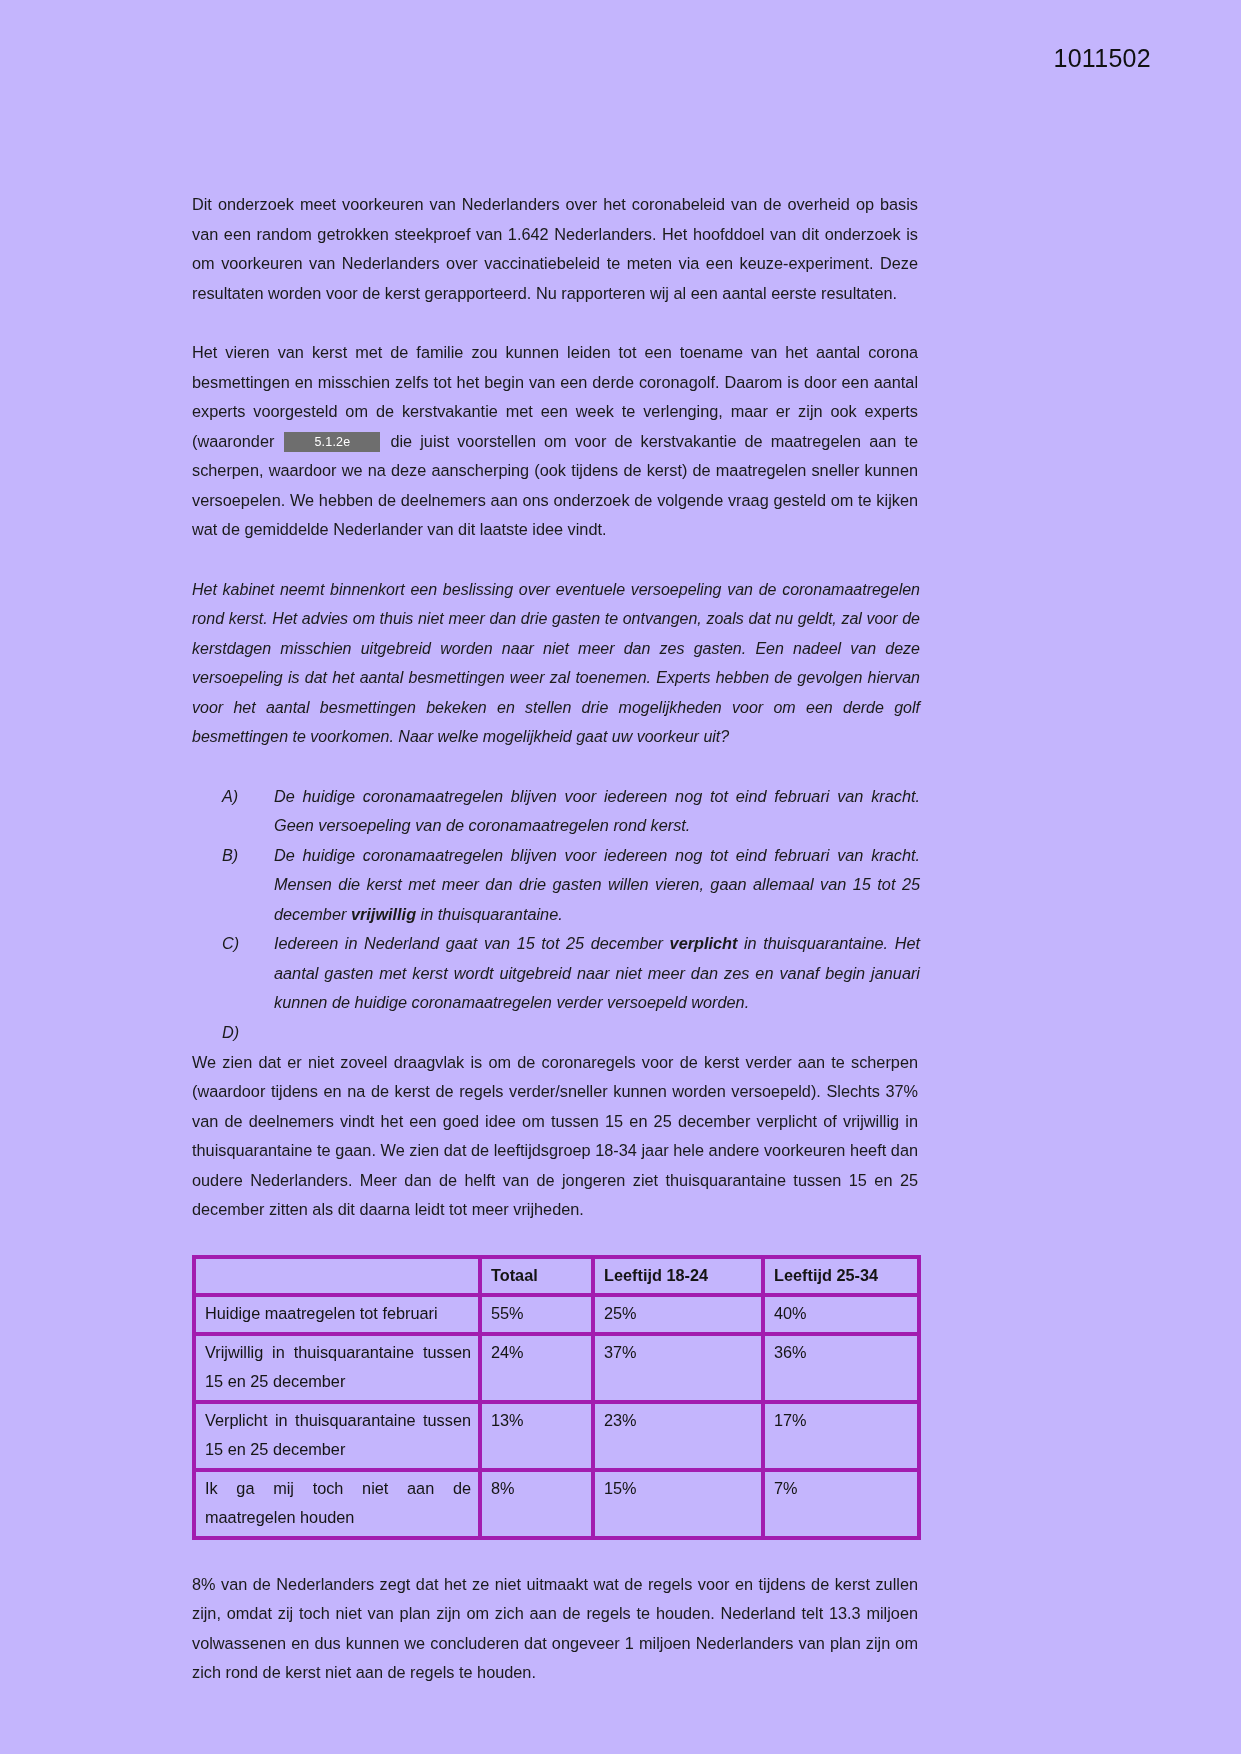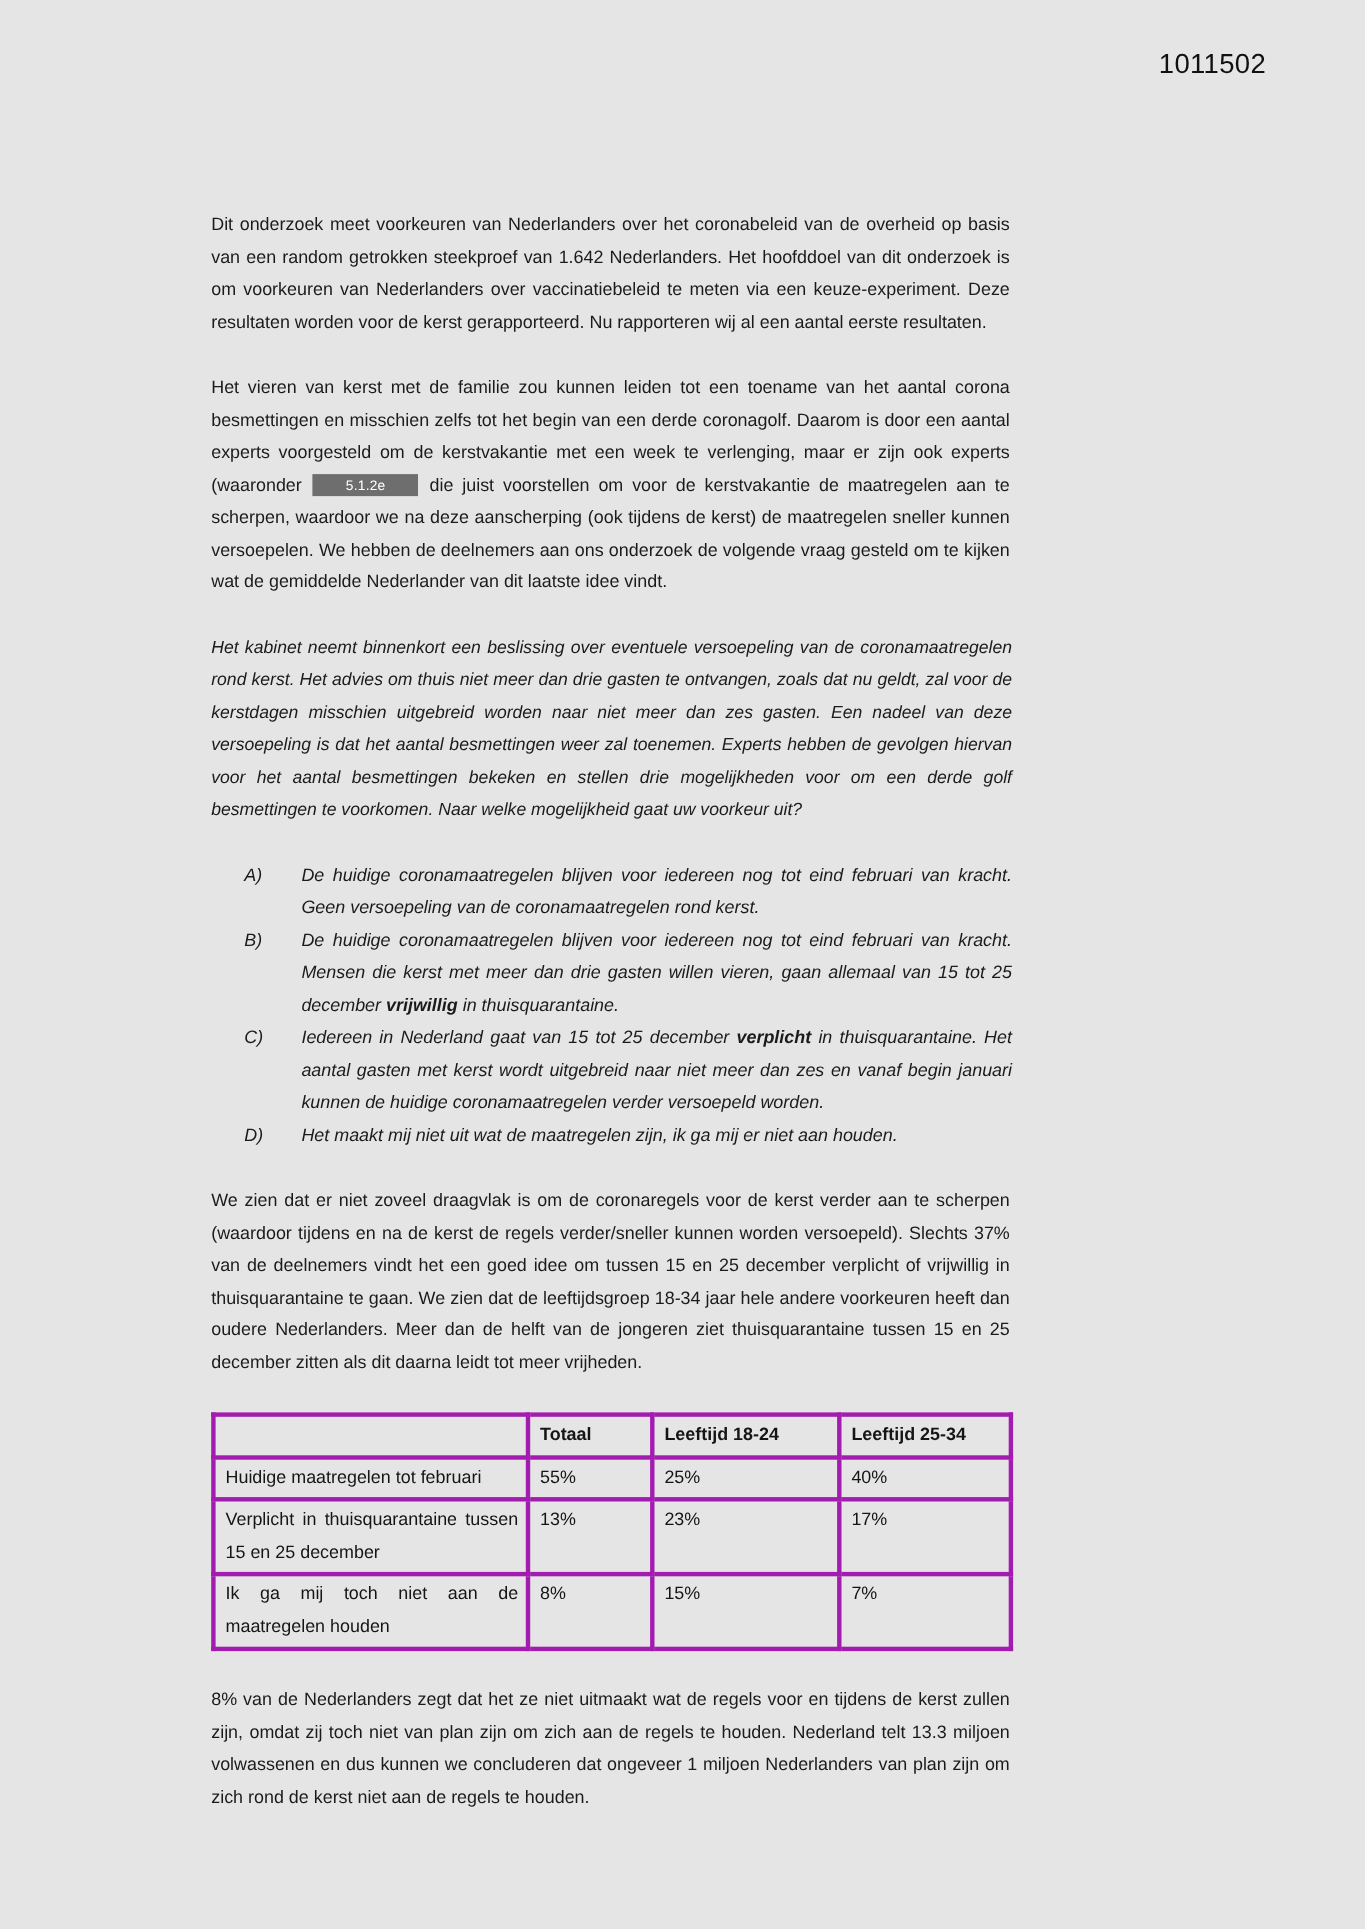--- a/index.html
+++ b/index.html
@@ -8,21 +8,21 @@
     background: #ffffff;
   }
   body {
     font-family: "Liberation Sans", sans-serif;
     color: #1a1a1a;
   }
   .page {
     position: relative;
     width: 1241px;
     height: 1754px;
-    background: #e5e5e5;
+    background: #c4b5fd;
     margin: 0 auto;
     overflow: hidden;
     box-sizing: border-box;
   }
   .page-header {
     position: absolute;
     top: 44px;
     right: 90px;
     font-size: 25px;
     letter-spacing: 0.3px;
@@ -152,21 +152,21 @@
       <li>
         <span class="marker">A)</span><span>De huidige coronamaatregelen blijven voor iedereen nog tot eind februari van kracht. Geen versoepeling van de coronamaatregelen rond kerst.</span><b></b><span></span>
       </li>
       <li>
         <span class="marker">B)</span><span>De huidige coronamaatregelen blijven voor iedereen nog tot eind februari van kracht. Mensen die kerst met meer dan drie gasten willen vieren, gaan allemaal van 15 tot 25 december </span><b>vrijwillig</b><span> in thuisquarantaine.</span>
       </li>
       <li>
         <span class="marker">C)</span><span>Iedereen in Nederland gaat van 15 tot 25 december </span><b>verplicht</b><span> in thuisquarantaine. Het aantal gasten met kerst wordt uitgebreid naar niet meer dan zes en vanaf begin januari kunnen de huidige coronamaatregelen verder versoepeld worden.</span>
       </li>
       <li>
-        <span class="marker">D)</span><span>Het maakt mij niet uit wat de maatregelen zijn, ik ga mij er niet aan houden.</span><b></b><span></span>
+        <span class="marker">D)</span><b></b><span></span>
       </li>
     </ol>
 
     <div class="gap-md"></div>
 
     <p class="body-text">We zien dat er niet zoveel draagvlak is om de coronaregels voor de kerst verder aan te scherpen (waardoor tijdens en na de kerst de regels verder/sneller kunnen worden versoepeld). Slechts 37% van de deelnemers vindt het een goed idee om tussen 15 en 25 december verplicht of vrijwillig in thuisquarantaine te gaan. We zien dat de leeftijdsgroep 18-34 jaar hele andere voorkeuren heeft dan oudere Nederlanders. Meer dan de helft van de jongeren ziet thuisquarantaine tussen 15 en 25 december zitten als dit daarna leidt tot meer vrijheden.</p>
 
     <div class="gap-md"></div>
 
     <table class="results">
@@ -185,20 +185,26 @@
         </tr>
       </thead>
       <tbody>
         <tr>
           <td class="label">Huidige maatregelen tot februari</td>
           <td>55%</td>
           <td>25%</td>
           <td>40%</td>
         </tr>
         <tr>
+          <td class="label">Vrijwillig in thuisquarantaine tussen 15 en 25 december</td>
+          <td>24%</td>
+          <td>37%</td>
+          <td>36%</td>
+        </tr>
+        <tr>
           <td class="label">Verplicht in thuisquarantaine tussen 15 en 25 december</td>
           <td>13%</td>
           <td>23%</td>
           <td>17%</td>
         </tr>
         <tr>
           <td class="label">Ik ga mij toch niet aan de maatregelen houden</td>
           <td>8%</td>
           <td>15%</td>
           <td>7%</td>

